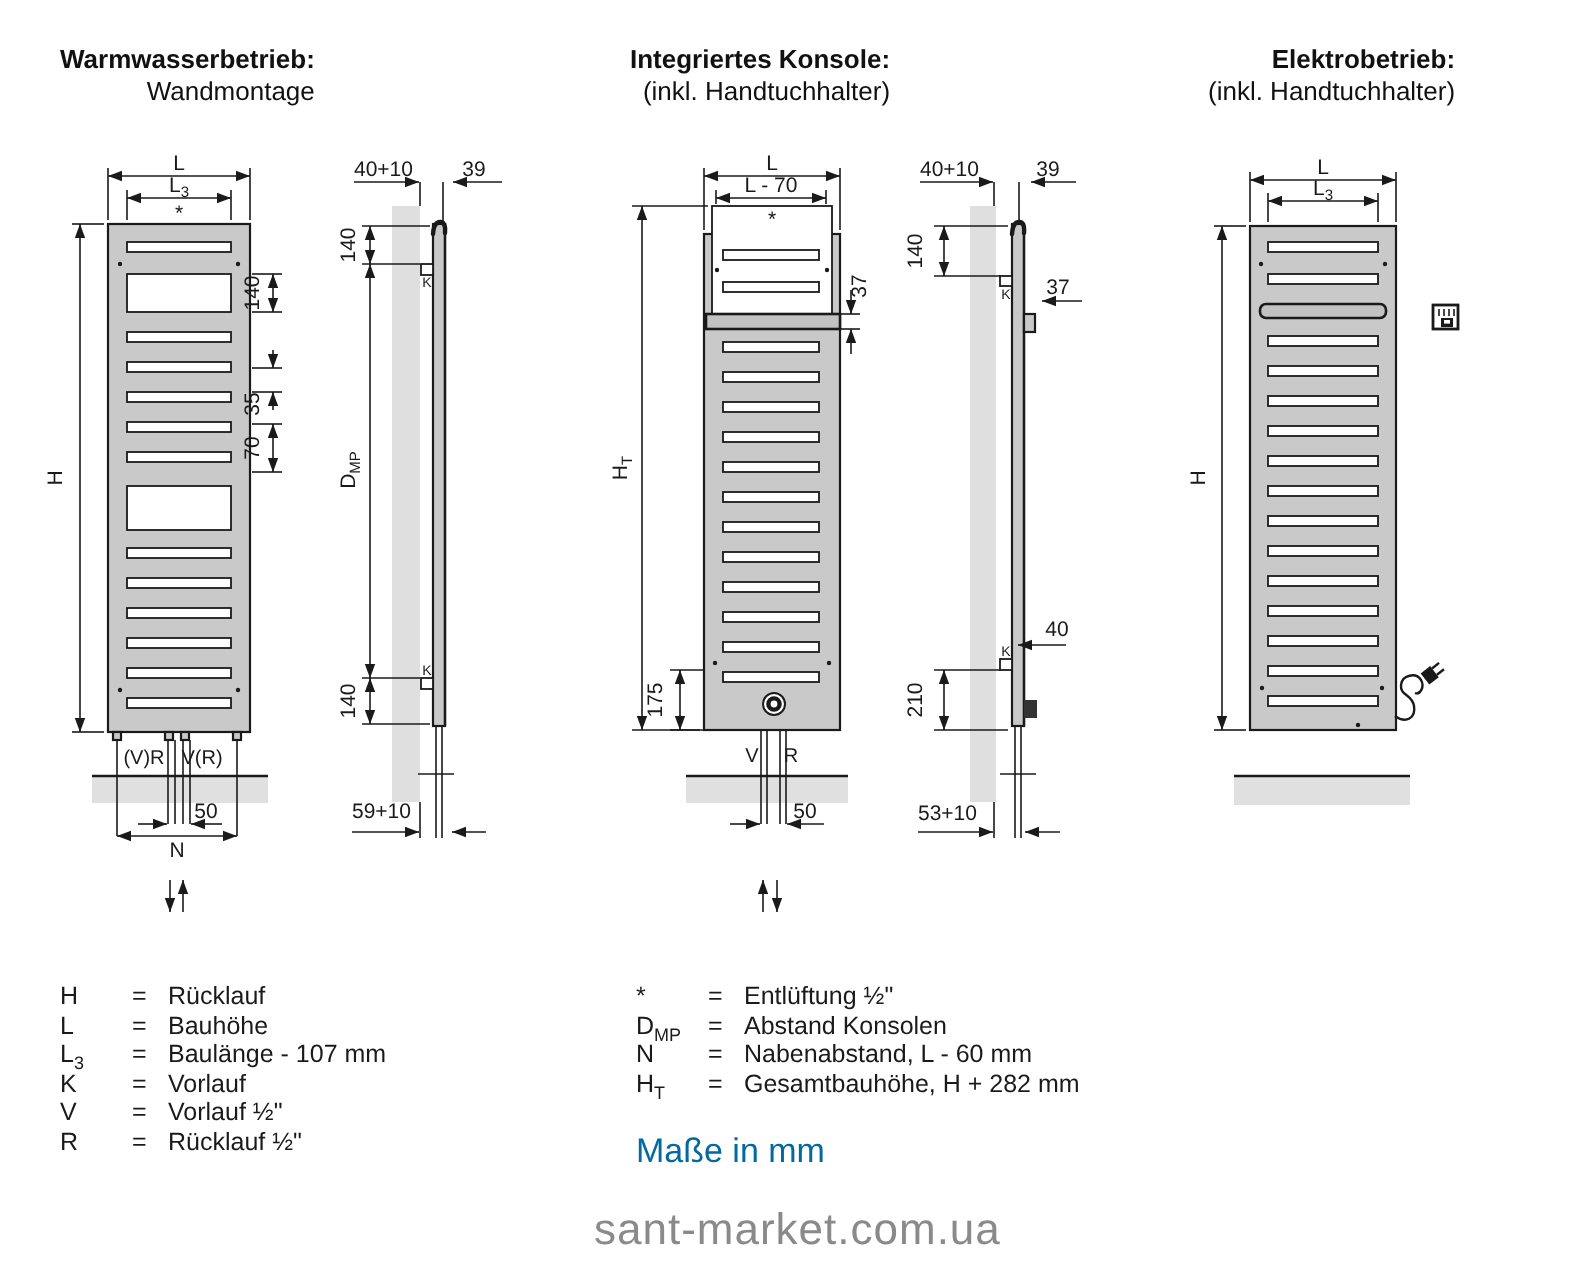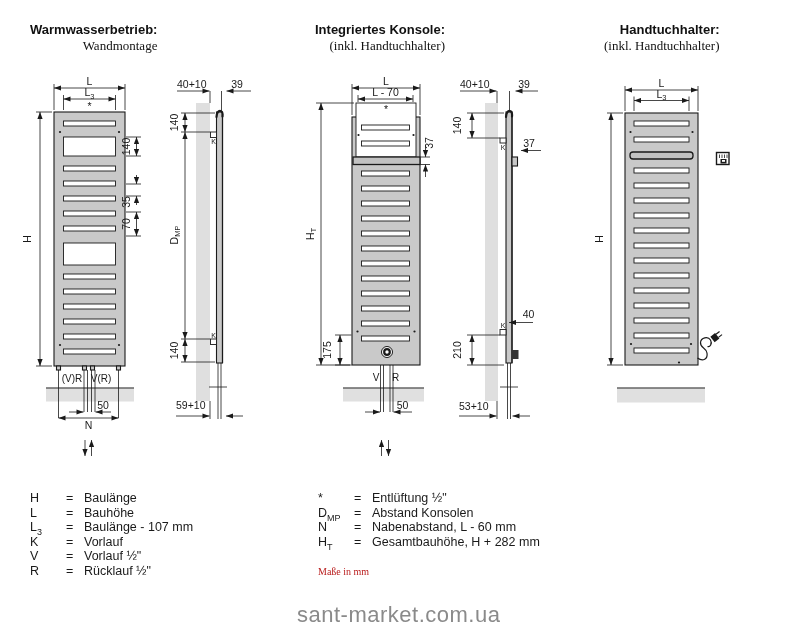--- a/index.html
+++ b/index.html
@@ -1,27 +1,27 @@
 <!DOCTYPE html>
 <html><head>
 <meta charset="utf-8">
 <style>
   html,body{margin:0;padding:0;background:#fff;}
   .canvas{position:relative;width:786px;height:634px;background:#fff;
           font-family:"Liberation Sans",sans-serif;overflow:hidden;color:#1a1a1a;}
   .drawing{position:absolute;left:0;top:0;}
   .heading{position:absolute;font-size:13px;line-height:16px;color:#111;text-align:right;}
   .heading .t{font-weight:bold;display:block;}
-  .heading .st{display:block;font-family:Liberation Serif, serif;}
+  .heading .st{display:block;}
   .legend-col{position:absolute;font-size:12.5px;color:#1a1a1a;}
   .lrow{display:flex;height:14.5px;line-height:14.5px;}
   .lsym{width:36px;}
   .leq{width:18px;}
   .legend-col sub{font-size:9px;}
-  .note{position:absolute;font-size:10px;color:#b91c1c;font-family:Liberation Serif, serif;}
+  .note{position:absolute;font-size:17px;color:#0369a1;}
   .watermark{position:absolute;left:297px;top:602px;font-size:22px;
              color:#8a8a8a;letter-spacing:.5px;}
   svg text{font-family:"Liberation Sans",sans-serif;font-size:10.5px;fill:#1a1a1a;stroke:none;}
   svg text.k{font-size:7px;}
   svg text.conn{font-size:10px;}
   .body{fill:#c9c9c9;stroke:#1a1a1a;stroke-width:1.1;}
   .slot{fill:#fff;stroke:#1a1a1a;stroke-width:.9;}
   .holder{fill:#fff;stroke:#1a1a1a;stroke-width:.9;}
   .rail{fill:#c2c2c2;stroke:#1a1a1a;stroke-width:1.3;}
   .band{fill:#e0e0e0;stroke:none;}
@@ -333,29 +333,29 @@
 
   <div class="heading" style="left:30px;top:22px">
     <span class="t">Warmwasserbetrieb:</span>
     <span class="st">Wandmontage</span>
   </div>
   <div class="heading" style="left:315px;top:22px">
     <span class="t">Integriertes Konsole:</span>
     <span class="st">(inkl. Handtuchhalter)</span>
   </div>
   <div class="heading" style="left:604px;top:22px">
-    <span class="t">Handtuchhalter:</span>
+    <span class="t">Elektrobetrieb:</span>
     <span class="st">(inkl. Handtuchhalter)</span>
   </div>
 
   <div class="legend-col" style="left:30px;top:491px">
     <div class="lrow">
         <span class="lsym"><span>H</span><sub></sub></span>
         <span class="leq">=</span>
-        <span class="ldesc">Baulänge</span>
+        <span class="ldesc">Rücklauf</span>
       </div>
     <div class="lrow">
         <span class="lsym"><span>L</span><sub></sub></span>
         <span class="leq">=</span>
         <span class="ldesc">Bauhöhe</span>
       </div>
     <div class="lrow">
         <span class="lsym"><span>L</span><sub>3</sub></span>
         <span class="leq">=</span>
         <span class="ldesc">Baulänge - 107 mm</span>

